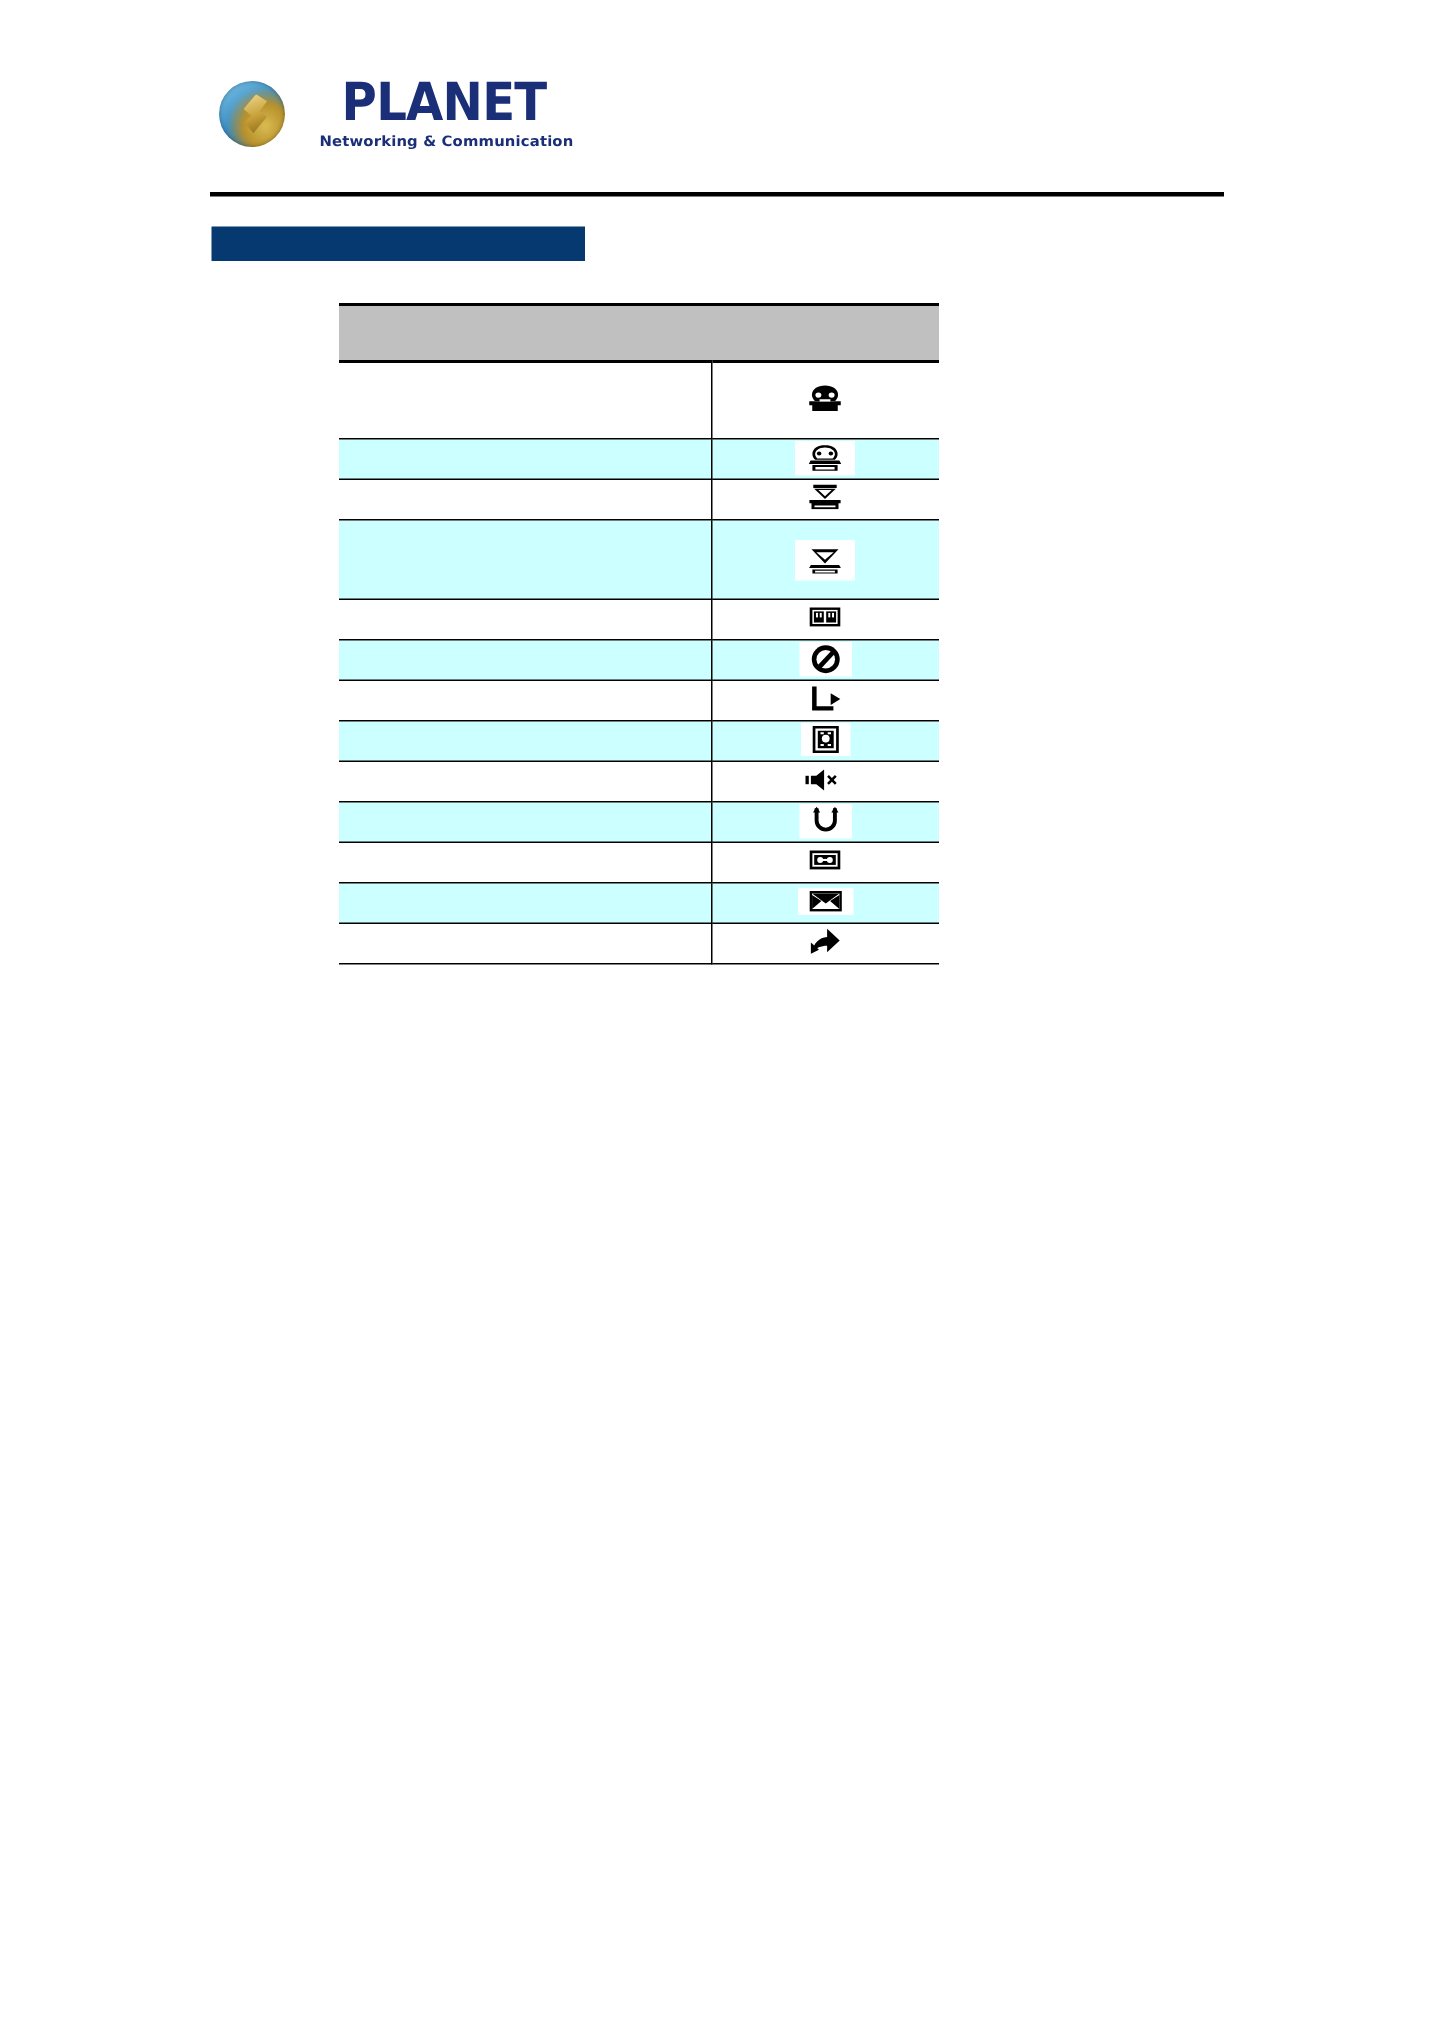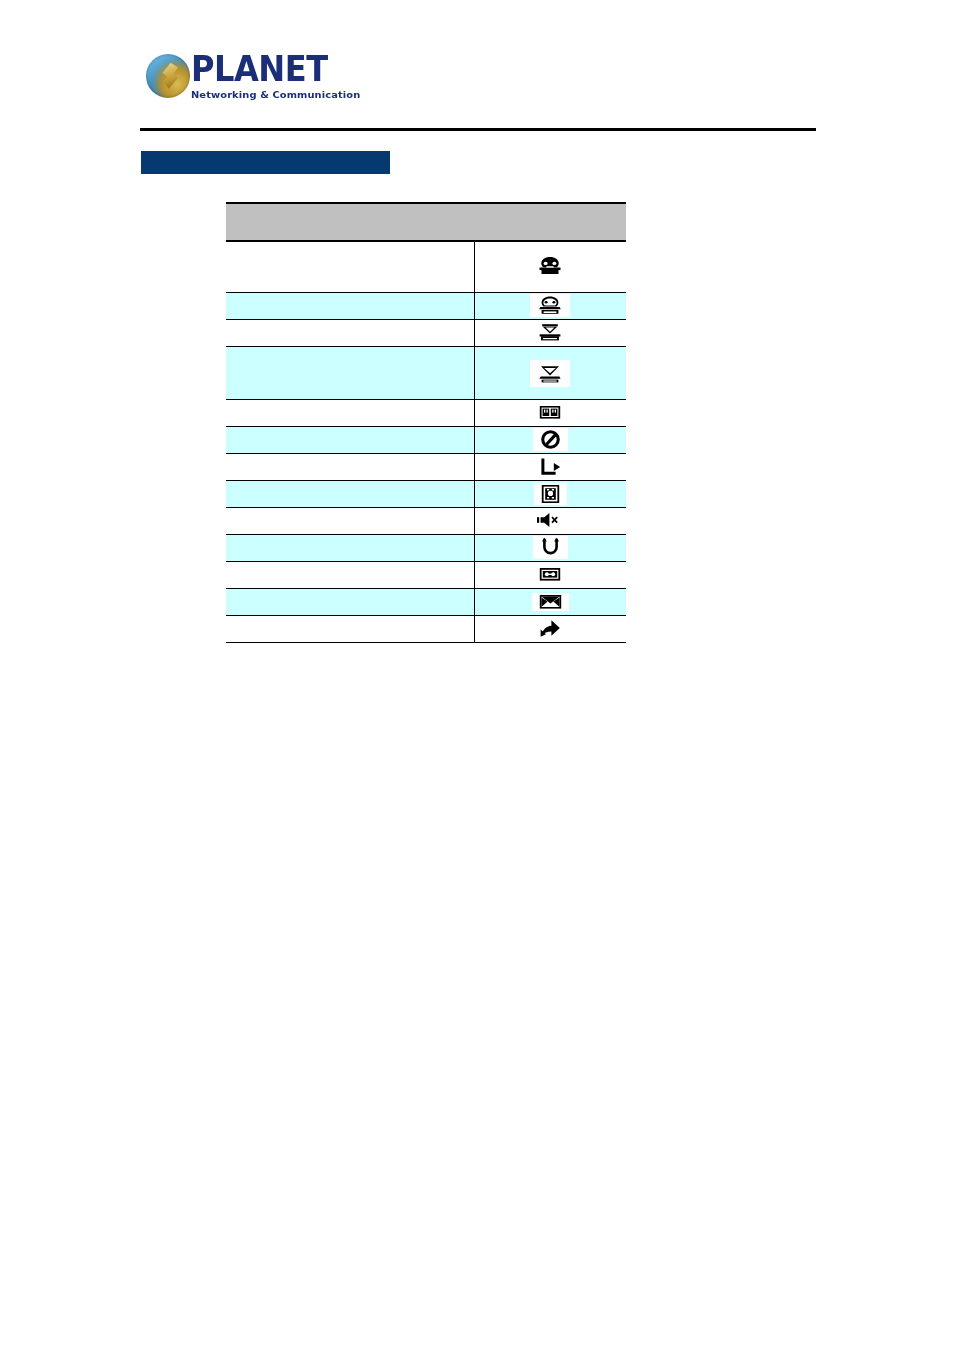--- a/index.html
+++ b/index.html
@@ -21,21 +21,22 @@
     left: 0;
     top: 0;
     width: 954px;
   }
   .logo-block {
     position: absolute;
     left: 146px;
     top: 52px;
     display: flex;
     align-items: center;
-    gap: 1px;
+    gap: 23px;
+    text-align: center;
   }
   .logo-globe {
     width: 44px;
     height: 44px;
     border-radius: 50%;
     background:
       radial-gradient(circle at 70% 68%, #d9bb52 0%, #b8912c 34%, rgba(184,145,44,0) 60%),
       linear-gradient(145deg, #7fc4e8 0%, #3d8fc4 46%, #1d5f94 100%);
     position: relative;
     box-shadow: inset 0 0 3px rgba(0,0,0,.35);

